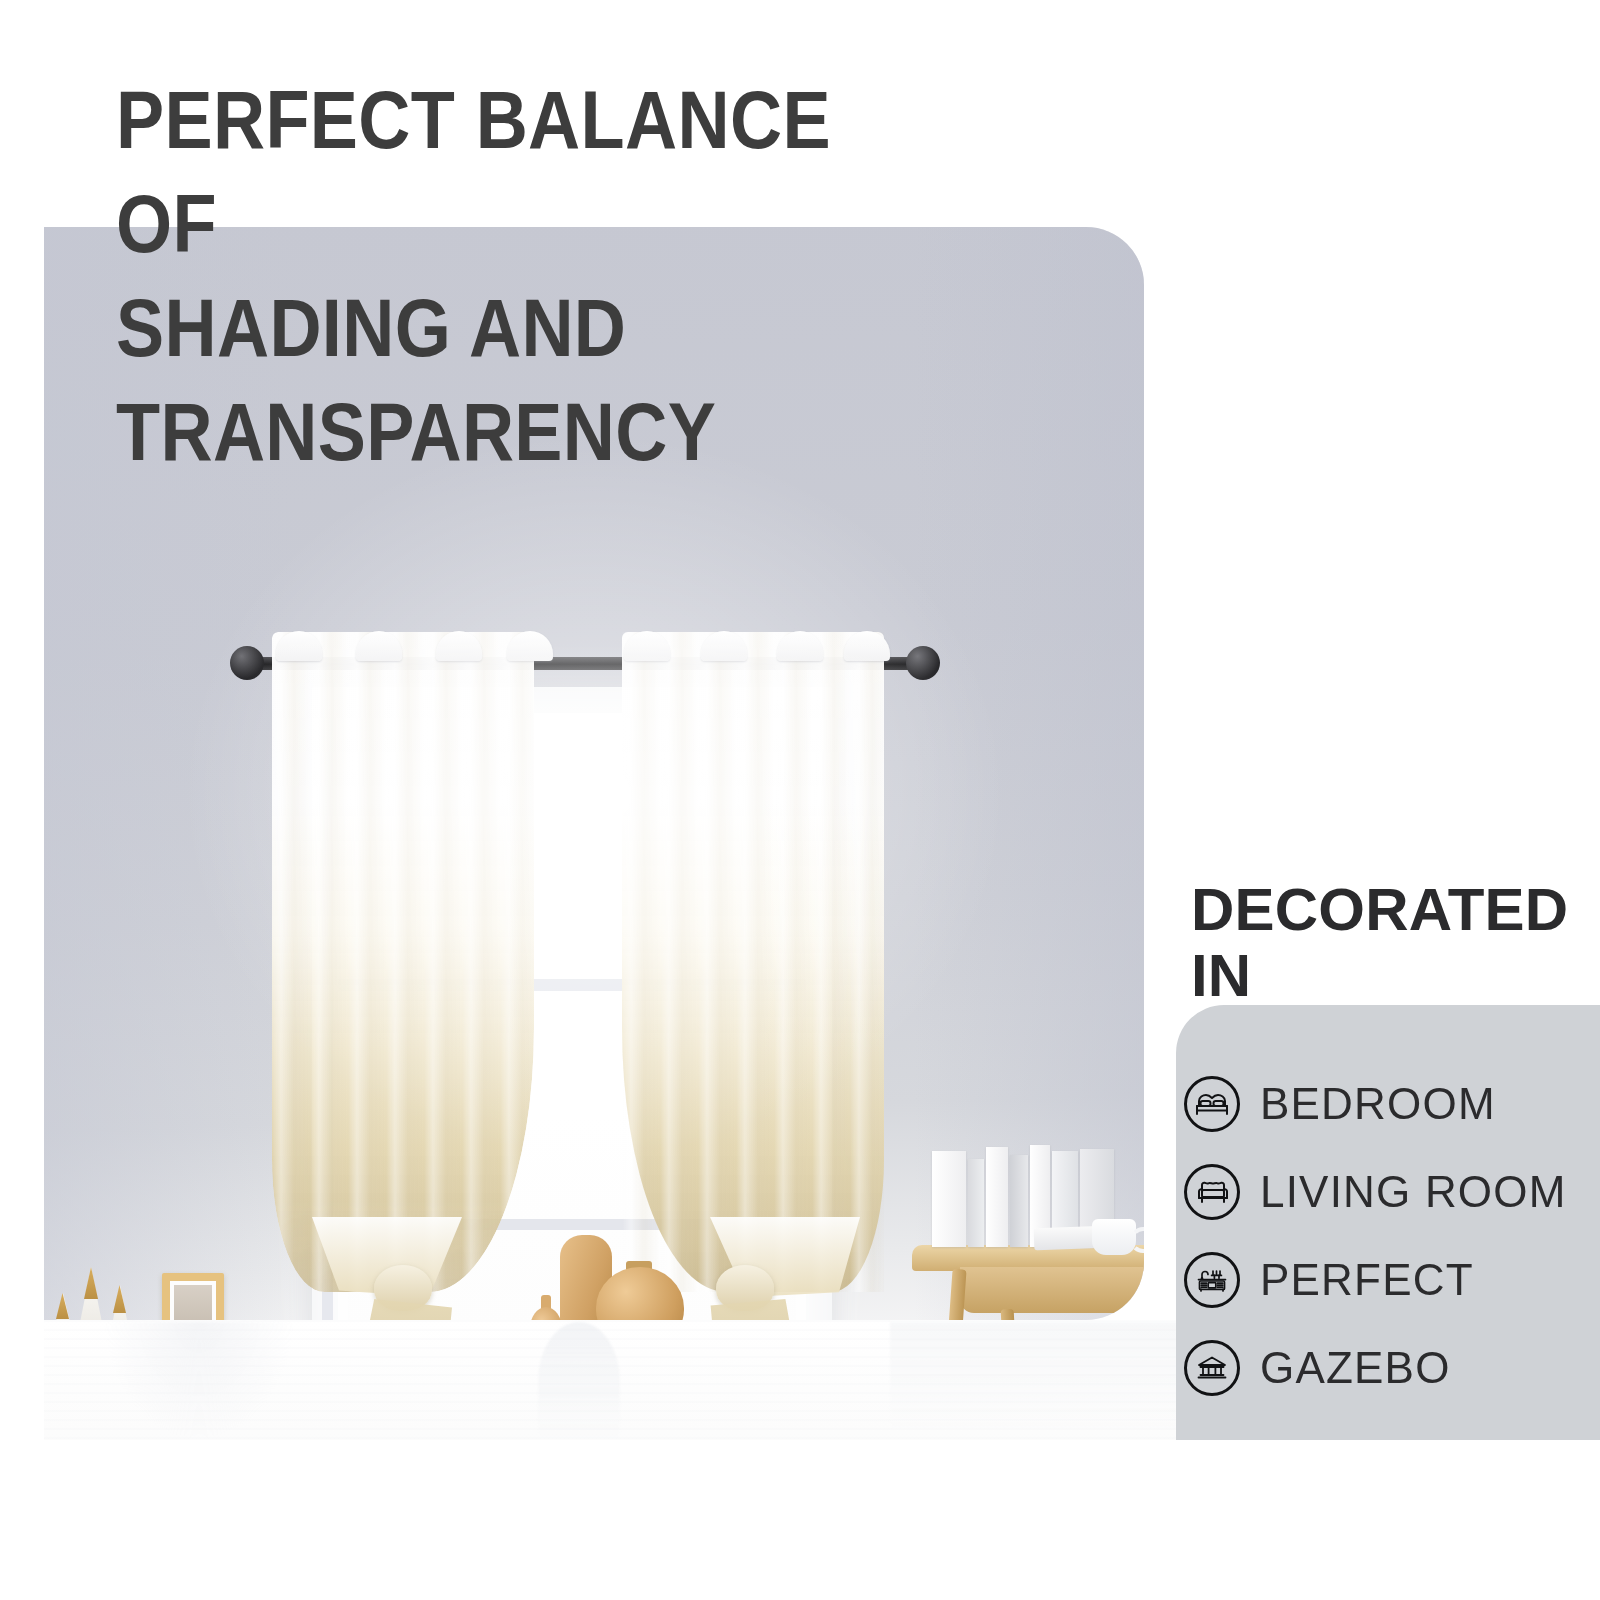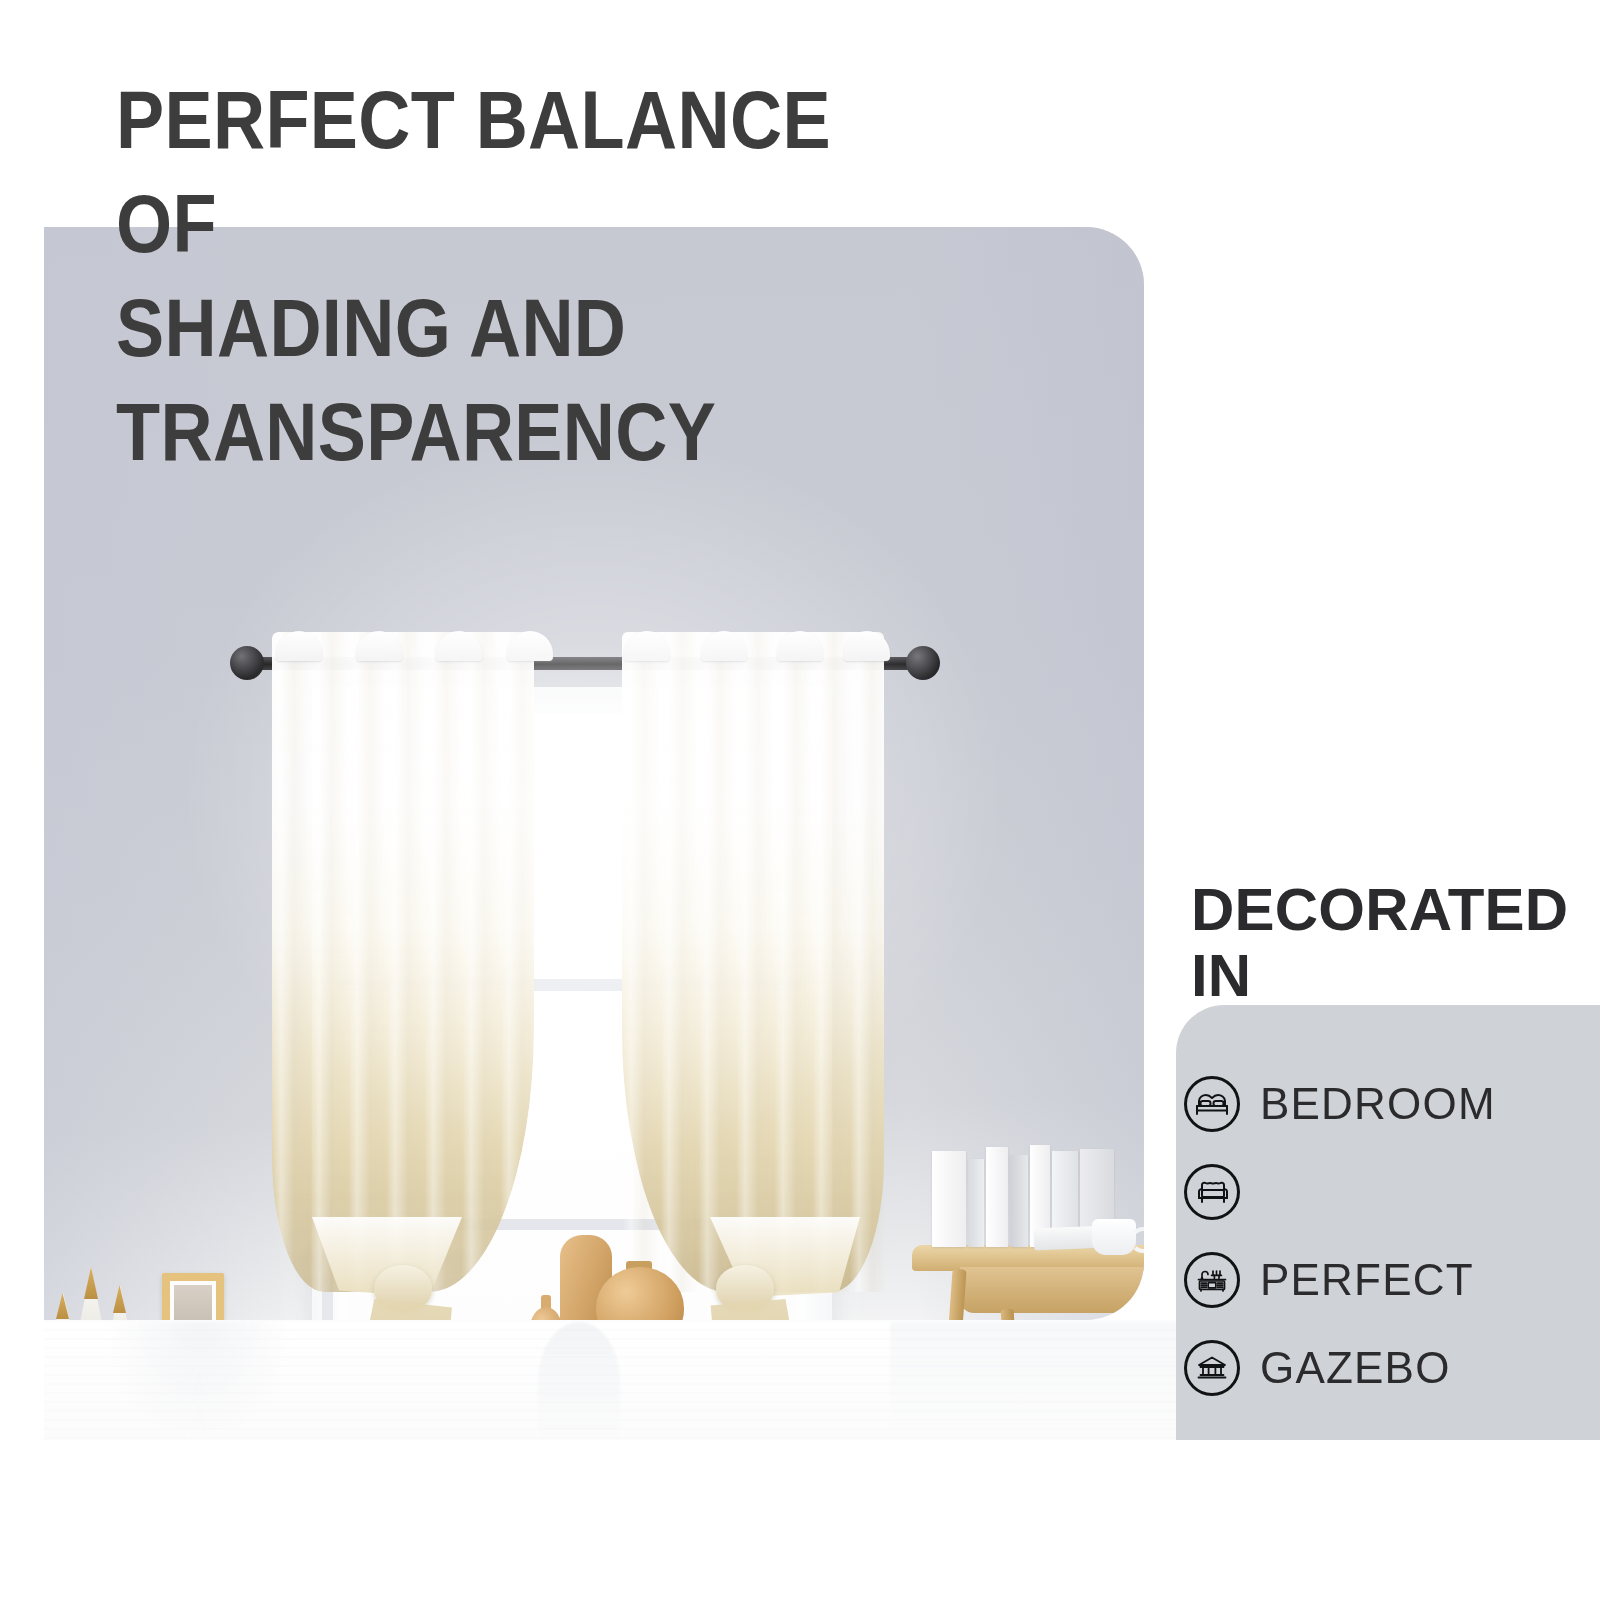--- a/index.html
+++ b/index.html
@@ -355,20 +355,21 @@
       <span class="room-icon">
         <svg width="34" height="28" viewBox="0 0 34 28" fill="none" stroke="#111214" stroke-width="2" stroke-linecap="round" stroke-linejoin="round">
           <path d="M7 12 L7 7 C7 5.5 8.2 4.5 9.6 4.8 C11 5.1 12 6 13.4 5.3 C15 4.6 16.6 5.6 18 5.6 C19.4 5.6 21 4.6 22.6 5.3 C24 6 25 5.1 26.4 4.8 C27.8 4.5 29 5.5 29 7 L29 12"></path>
           <path d="M4 20 L4 13.5 C4 12 5.3 11 6.6 11.4 L7 11.6"></path>
           <path d="M32 20 L32 13.5 C32 12 30.7 11 29.4 11.4 L29 11.6"></path>
           <rect x="7" y="12" width="22" height="7" rx="1.6"></rect>
           <path d="M4 20 H32"></path>
           <path d="M7 20 L7 24 M29 20 L29 24"></path>
         </svg>
       </span>
+      <span class="room-label">LIVING ROOM</span>
     </div>
 
     <div class="room-item">
       <span class="room-icon">
         <svg width="34" height="28" viewBox="0 0 34 28" fill="none" stroke="#111214" stroke-width="1.7" stroke-linecap="round" stroke-linejoin="round">
           <path d="M7 12 L7 8.5 C7 6.8 8.4 5.5 10 5.5 C11.6 5.5 13 6.8 13 8.5"></path>
           <circle cx="7" cy="12.4" r="1.3" fill="#111214" stroke="none"></circle>
           <path d="M18 5 L18 9 M21.5 5 L21.5 9 M25 5 L25 9"></path>
           <path d="M16.6 9.4 H26.4"></path>
           <path d="M19.4 9.4 L19.4 12.2 M24 9.4 L24 12.2"></path>

